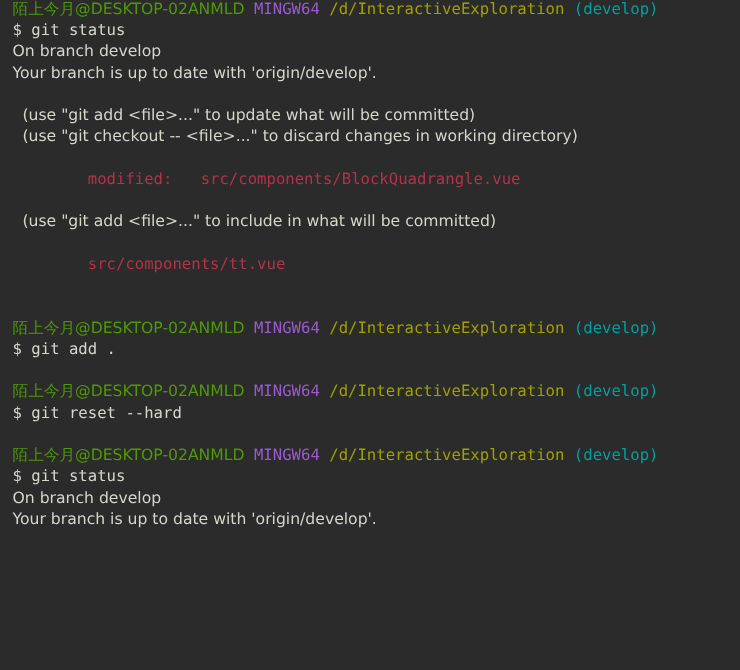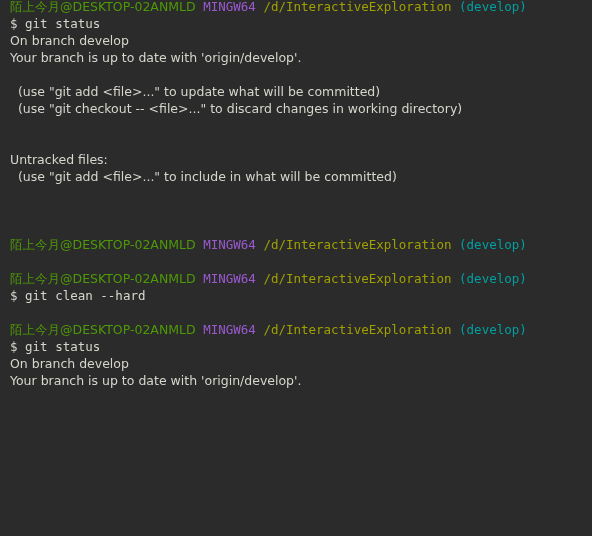--- a/index.html
+++ b/index.html
@@ -55,29 +55,31 @@
 
 <div id="terminal">
     <div class="line first"><span class="seg c-user c-cjk">陌上今月@DESKTOP-02ANMLD</span><span class="seg c-default"> </span><span class="seg c-mingw">MINGW64</span><span class="seg c-default"> </span><span class="seg c-path">/d/InteractiveExploration</span><span class="seg c-default"> </span><span class="seg c-branch">(develop)</span></div>
     <div class="line"><span class="seg c-default">$ </span><span class="seg c-default">git status</span></div>
     <div class="line"><span class="seg c-default c-cjk">On branch develop</span></div>
     <div class="line"><span class="seg c-default c-cjk">Your branch is up to date with 'origin/develop'.</span></div>
     <div class="line blank">&nbsp;</div>
     <div class="line"><span class="seg c-default c-cjk">  (use "git add &lt;file&gt;..." to update what will be committed)</span></div>
     <div class="line"><span class="seg c-default c-cjk">  (use "git checkout -- &lt;file&gt;..." to discard changes in working directory)</span></div>
     <div class="line blank">&nbsp;</div>
+    <div class="line"><span class="seg c-red">        modified:   src/components/BlockQuadrangle.vue</span></div>
     <div class="line blank">&nbsp;</div>
-    <div class="line"><span class="seg c-default c-cjk">Untracked files:</span></div>
     <div class="line"><span class="seg c-default c-cjk">  (use "git add &lt;file&gt;..." to include in what will be committed)</span></div>
     <div class="line blank">&nbsp;</div>
+    <div class="line"><span class="seg c-red">        src/components/tt.vue</span></div>
     <div class="line blank">&nbsp;</div>
     <div class="line blank">&nbsp;</div>
     <div class="line"><span class="seg c-user c-cjk">陌上今月@DESKTOP-02ANMLD</span><span class="seg c-default"> </span><span class="seg c-mingw">MINGW64</span><span class="seg c-default"> </span><span class="seg c-path">/d/InteractiveExploration</span><span class="seg c-default"> </span><span class="seg c-branch">(develop)</span></div>
+    <div class="line"><span class="seg c-default">$ </span><span class="seg c-default">git add .</span></div>
     <div class="line blank">&nbsp;</div>
     <div class="line"><span class="seg c-user c-cjk">陌上今月@DESKTOP-02ANMLD</span><span class="seg c-default"> </span><span class="seg c-mingw">MINGW64</span><span class="seg c-default"> </span><span class="seg c-path">/d/InteractiveExploration</span><span class="seg c-default"> </span><span class="seg c-branch">(develop)</span></div>
-    <div class="line"><span class="seg c-default">$ </span><span class="seg c-default">git clean --hard</span></div>
+    <div class="line"><span class="seg c-default">$ </span><span class="seg c-default">git reset --hard</span></div>
     <div class="line blank">&nbsp;</div>
     <div class="line"><span class="seg c-user c-cjk">陌上今月@DESKTOP-02ANMLD</span><span class="seg c-default"> </span><span class="seg c-mingw">MINGW64</span><span class="seg c-default"> </span><span class="seg c-path">/d/InteractiveExploration</span><span class="seg c-default"> </span><span class="seg c-branch">(develop)</span></div>
     <div class="line"><span class="seg c-default">$ </span><span class="seg c-default">git status</span></div>
     <div class="line"><span class="seg c-default c-cjk">On branch develop</span></div>
     <div class="line"><span class="seg c-default c-cjk">Your branch is up to date with 'origin/develop'.</span></div>
     <div class="line blank">&nbsp;</div>
   </div>
 
 </body></html>

